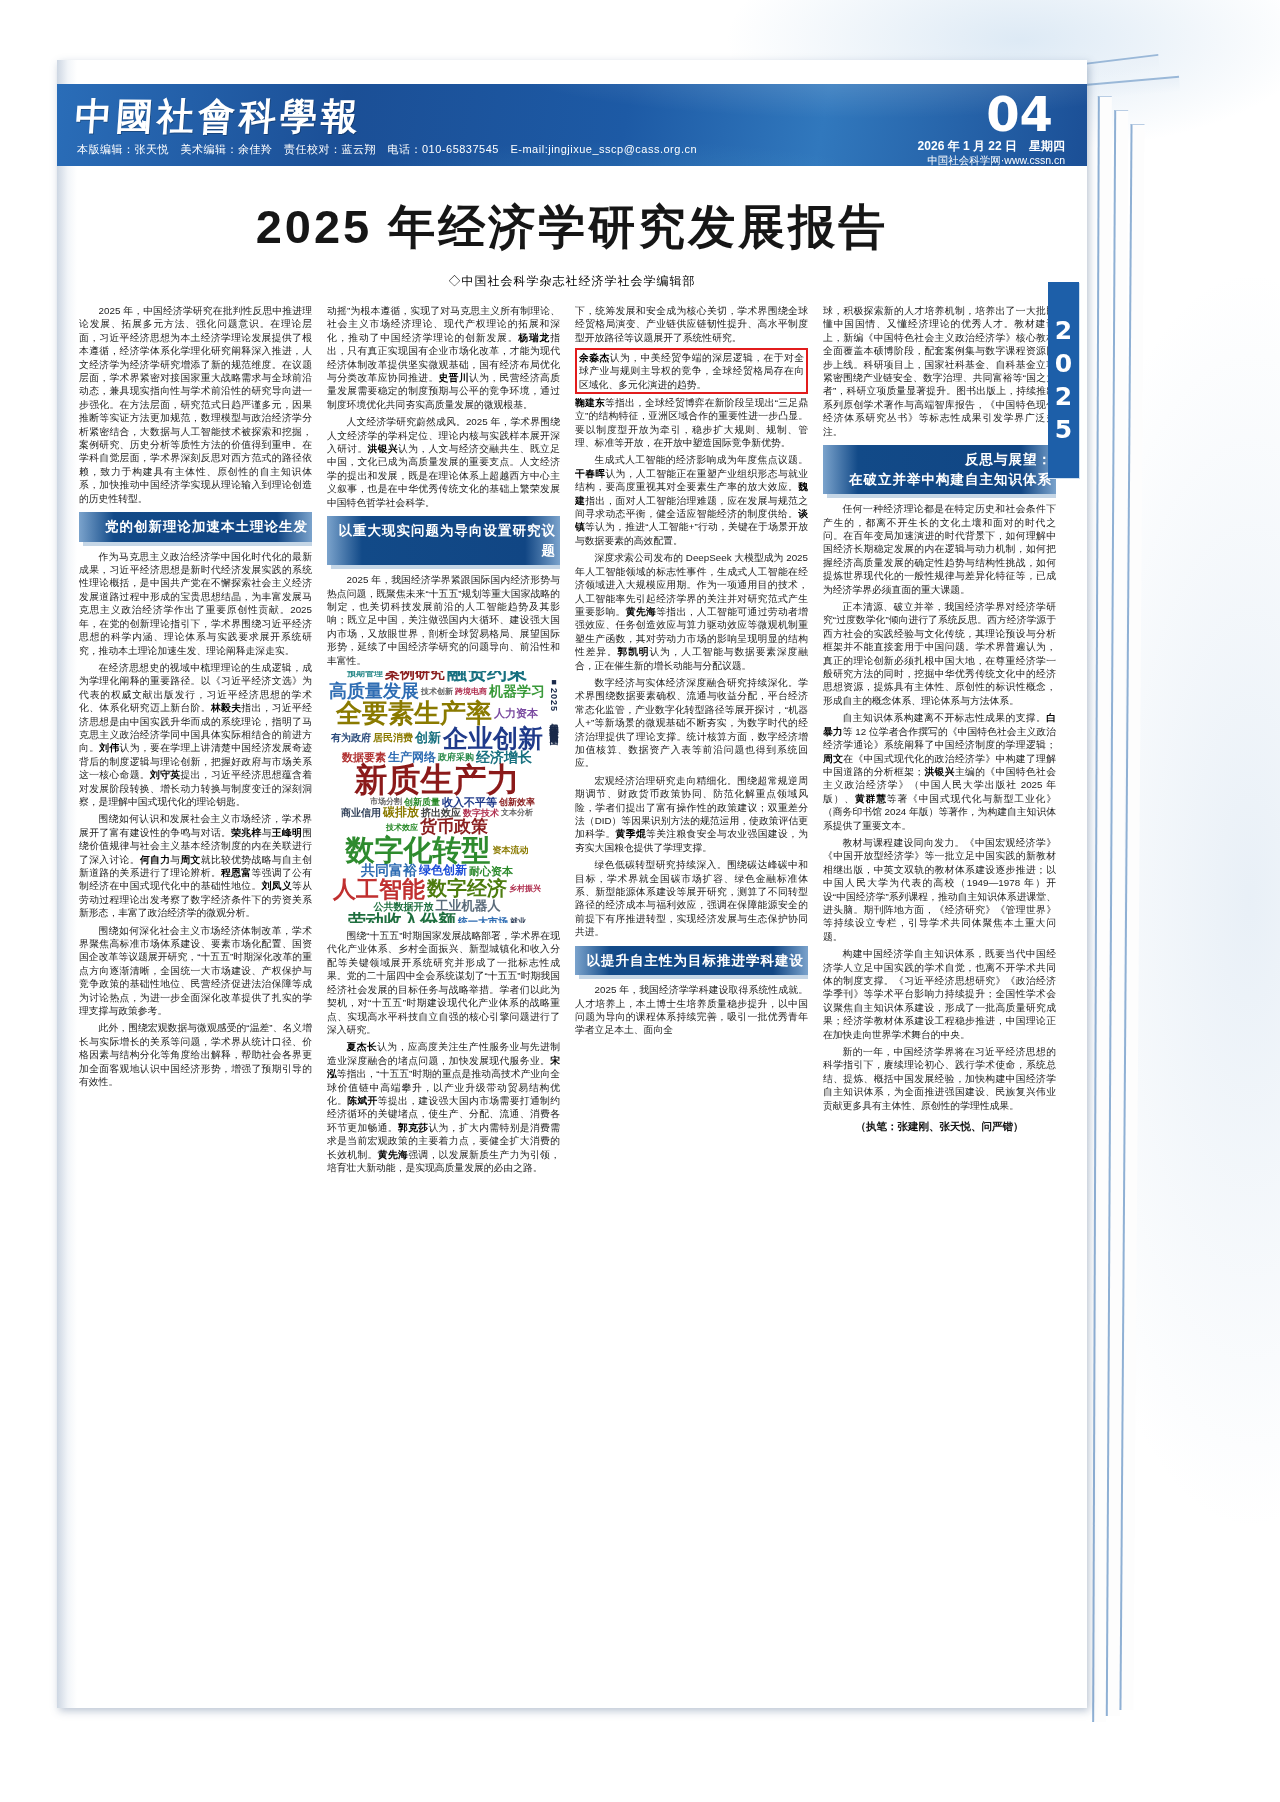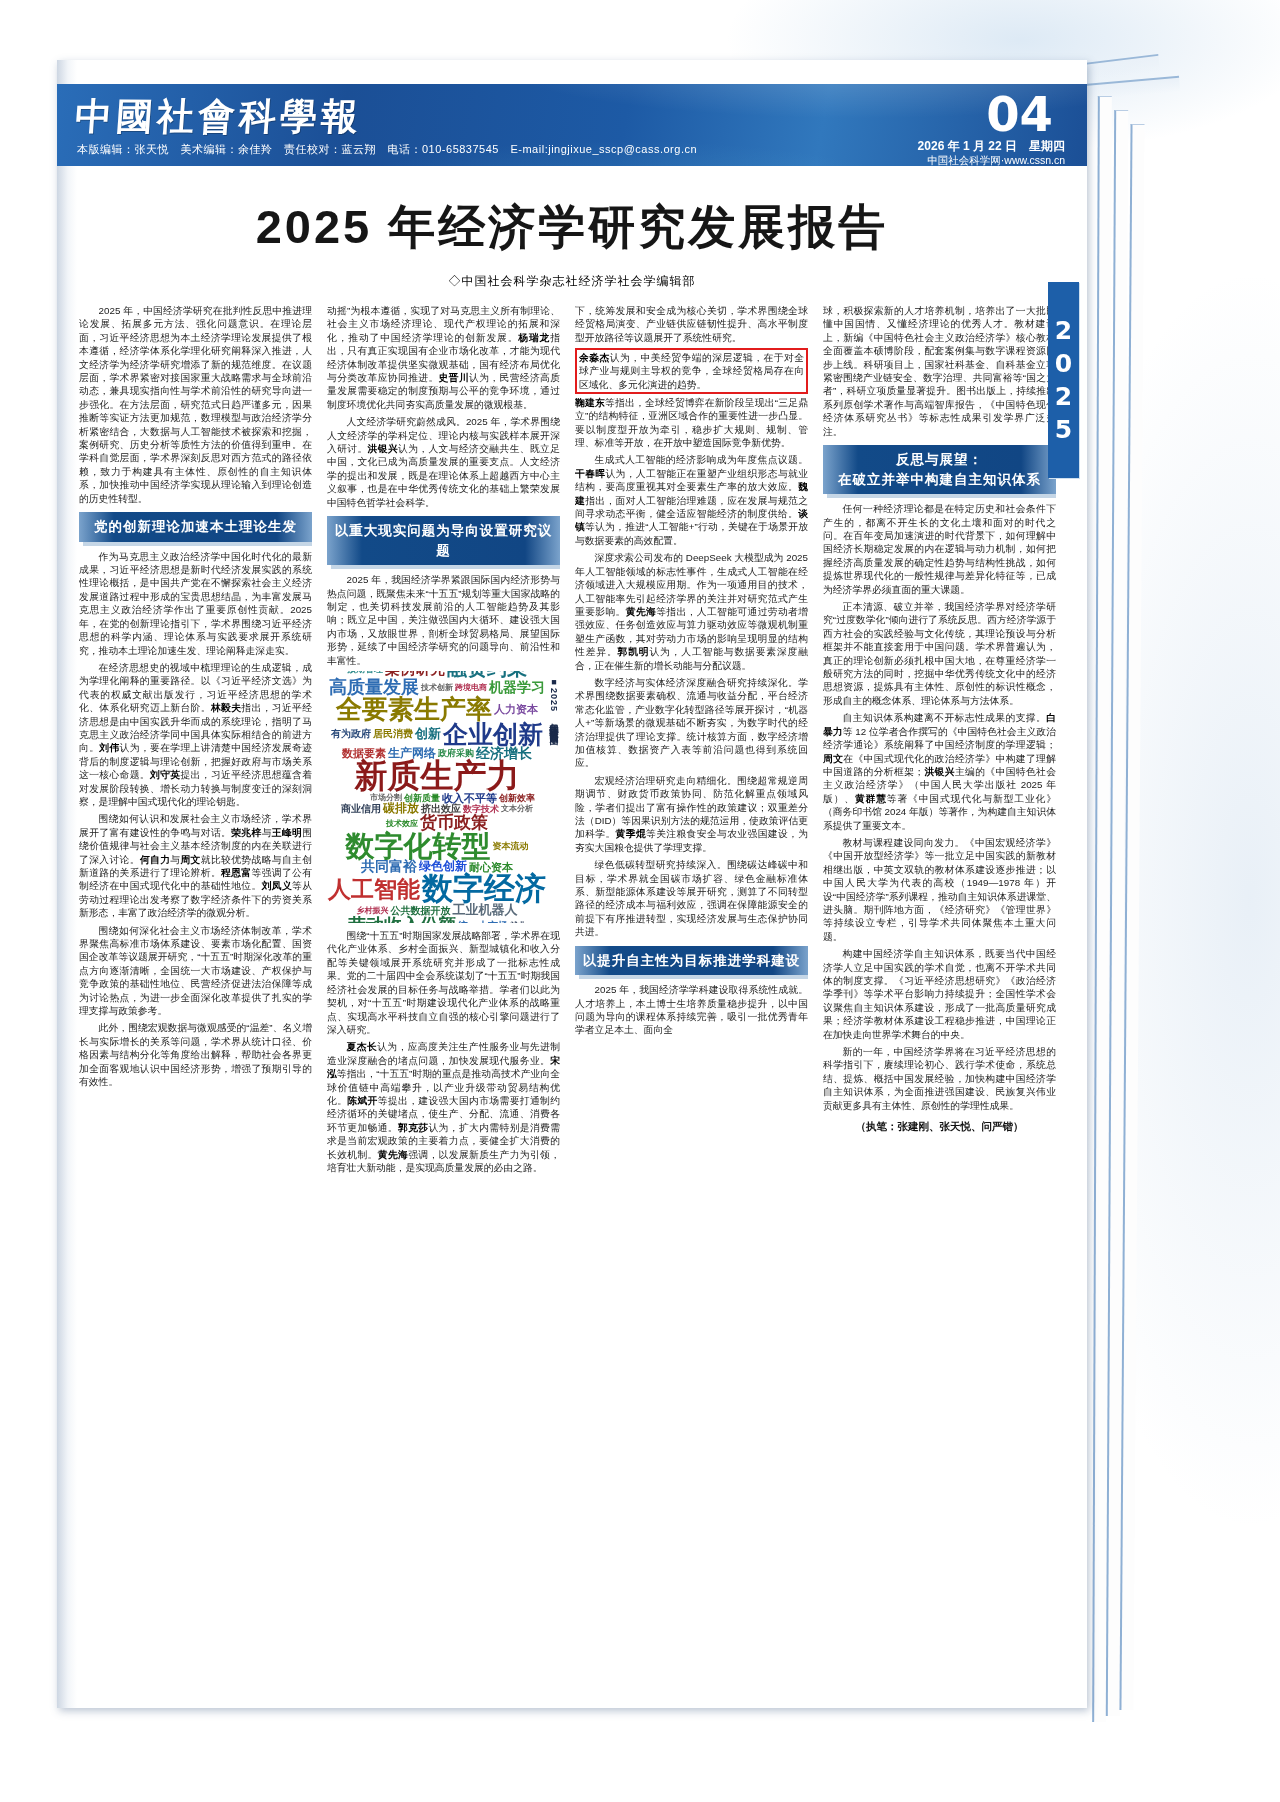--- a/index.html
+++ b/index.html
@@ -50,21 +50,21 @@
     letter-spacing:3px;font-family:"Liberation Sans",sans-serif;}
   .byline{text-align:center;font-size:12px;color:#000000;margin-top:14px;letter-spacing:1px;}
 
   
   .cols{display:flex;gap:15px;margin:14px 21px 0 22px;height:1378px;overflow:hidden;}
   .col{width:233px;flex:0 0 233px;overflow:hidden;}
   .para{font-size:9.8px;line-height:13.4px;color:#222;text-align:justify;margin:0 0 4px 0;text-indent:2em;}
   .para.noindent{text-indent:0;}
   .bname{font-weight:700;color:#000;}
   .col-heading{
-    margin:7px 0 8px 0;padding:5px 4px;text-align:center;color:#fff;font-weight:700;font-size:13.5px;
+    margin:7px 0 8px 0;padding:5px 4px;text-align:right;color:#fff;font-weight:700;font-size:13.5px;
     letter-spacing:1px;line-height:1.45;
     background:linear-gradient(90deg,#7ba3cc 0%,#124a88 15%,#114684 85%,#7ba3cc 100%);
     box-shadow:4px 4px 0 rgba(150,180,210,.55);
   }
   .redbox{border:2.5px solid #e21c1c;padding:1px 2px;margin:1px 0 2px 0;
     font-size:9.8px;line-height:13.2px;color:#222;text-align:justify;}
   .signature{font-size:10.5px;font-weight:700;color:#111;text-align:center;margin-top:8px;text-indent:0;}
 
   
   .cloudbox{position:relative;width:233px;height:252px;margin:3px 0 6px 0;padding-right:13px;box-sizing:border-box;overflow:hidden;background:#fff;}
@@ -151,21 +151,21 @@
             <span class="cw" style="font-size: 9px; color: rgb(176, 48, 80);">数字技术</span>
             <span class="cw" style="font-size: 8px; color: rgb(102, 102, 102);">文本分析</span>
             <span class="cw" style="font-size: 8px; color: rgb(42, 138, 42);">技术效应</span>
             <span class="cw" style="font-size: 17px; color: rgb(139, 32, 32);">货币政策</span>
             <span class="cw" style="font-size: 29px; color: rgb(46, 139, 46);">数字化转型</span>
             <span class="cw" style="font-size: 9px; color: rgb(138, 122, 0);">资本流动</span>
             <span class="cw" style="font-size: 14px; color: rgb(47, 109, 179);">共同富裕</span>
             <span class="cw" style="font-size: 12px; color: #1d4ed8;">绿色创新</span>
             <span class="cw" style="font-size: 11px; color: rgb(46, 139, 46);">耐心资本</span>
             <span class="cw" style="font-size: 23px; color: rgb(192, 48, 48);">人工智能</span>
-            <span class="cw" style="font-size: 31px; color: #0369a1;">数字经济</span>
+            <span class="cw" style="font-size: 20px; color: #4d7c0f;">数字经济</span>
             <span class="cw" style="font-size: 8px; color: rgb(176, 48, 80);">乡村振兴</span>
             <span class="cw" style="font-size: 10px; color: rgb(31, 111, 63);">公共数据开放</span>
             <span class="cw" style="font-size: 13px; color: rgb(90, 107, 122);">工业机器人</span>
             <span class="cw" style="font-size: 18px; color: rgb(31, 111, 63); font-family: Liberation Serif, serif;">劳动收入份额</span>
             <span class="cw" style="font-size: 10px; color: rgb(47, 109, 179);">统一大市场</span>
             <span class="cw" style="font-size: 8px; color: rgb(51, 66, 90);">就业</span>
           </div>
           <div class="cloudcap">■2025 年我国经济学研究热点问题云图</div>
         </div>
         <p class="para"><span>围绕“十五五”时期国家发展战略部署，学术界在现代化产业体系、乡村全面振兴、新型城镇化和收入分配等关键领域展开系统研究并形成了一批标志性成果。党的二十届四中全会系统谋划了“十五五”时期我国经济社会发展的目标任务与战略举措。学者们以此为契机，对“十五五”时期建设现代化产业体系的战略重点、实现高水平科技自立自强的核心引擎问题进行了深入研究。</span></p>

